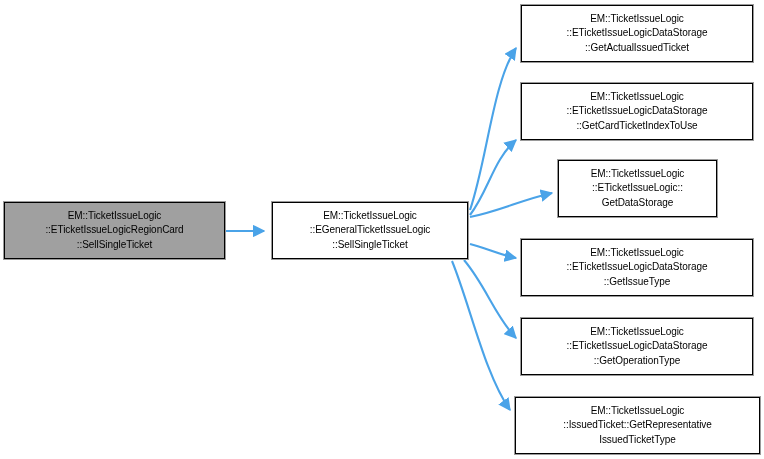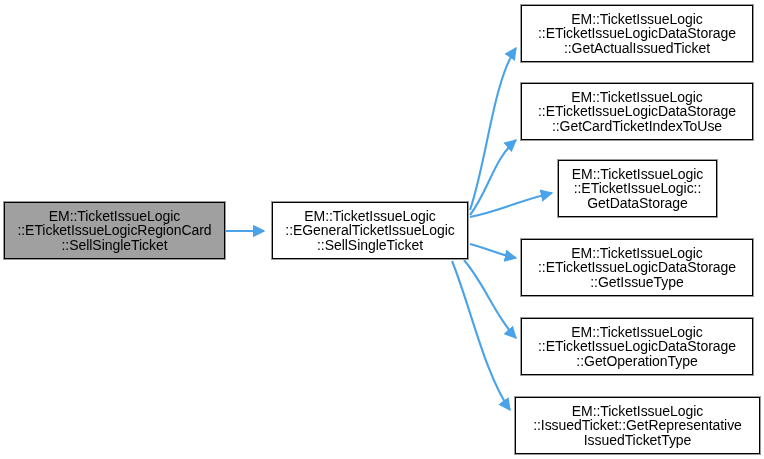--- a/index.html
+++ b/index.html
@@ -27,21 +27,21 @@
     position: absolute;
     box-sizing: border-box;
     border: 1px solid #000000;
     outline: 1px solid #9a9a9a;
     background: #ffffff;
     color: #000000;
     display: flex;
     align-items: center;
     justify-content: center;
     text-align: center;
-    font-size: 14px;
+    font-size: 10px;
     line-height: 14.2px;
     letter-spacing: -0.05px;
     white-space: pre-line;
     overflow: hidden;
   }
   .node.highlight {
     background: #a0a0a0;
   }
   .node-label {
     display: block;

